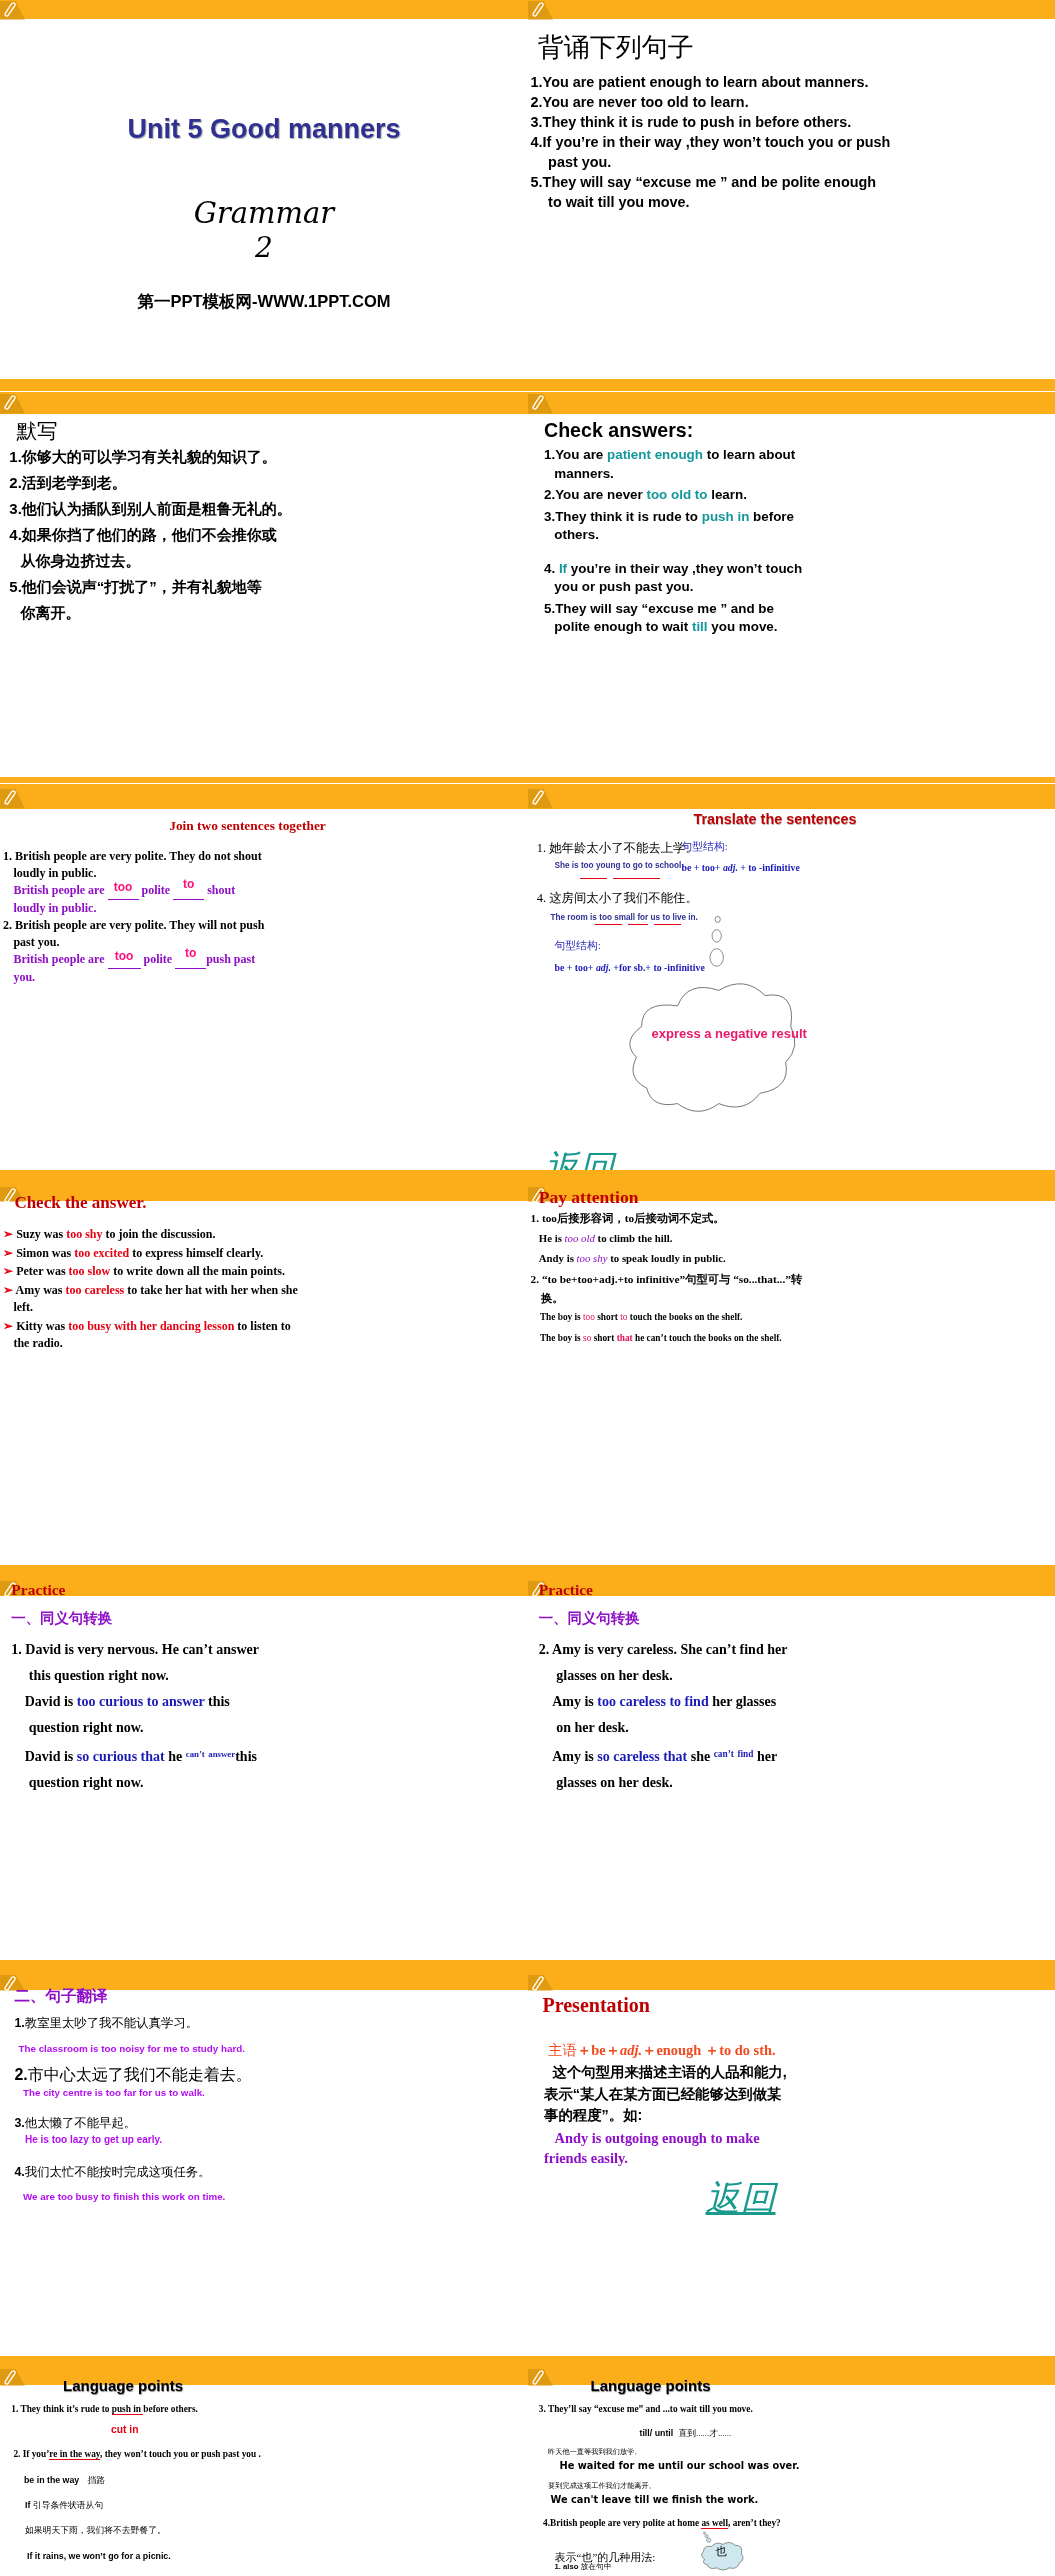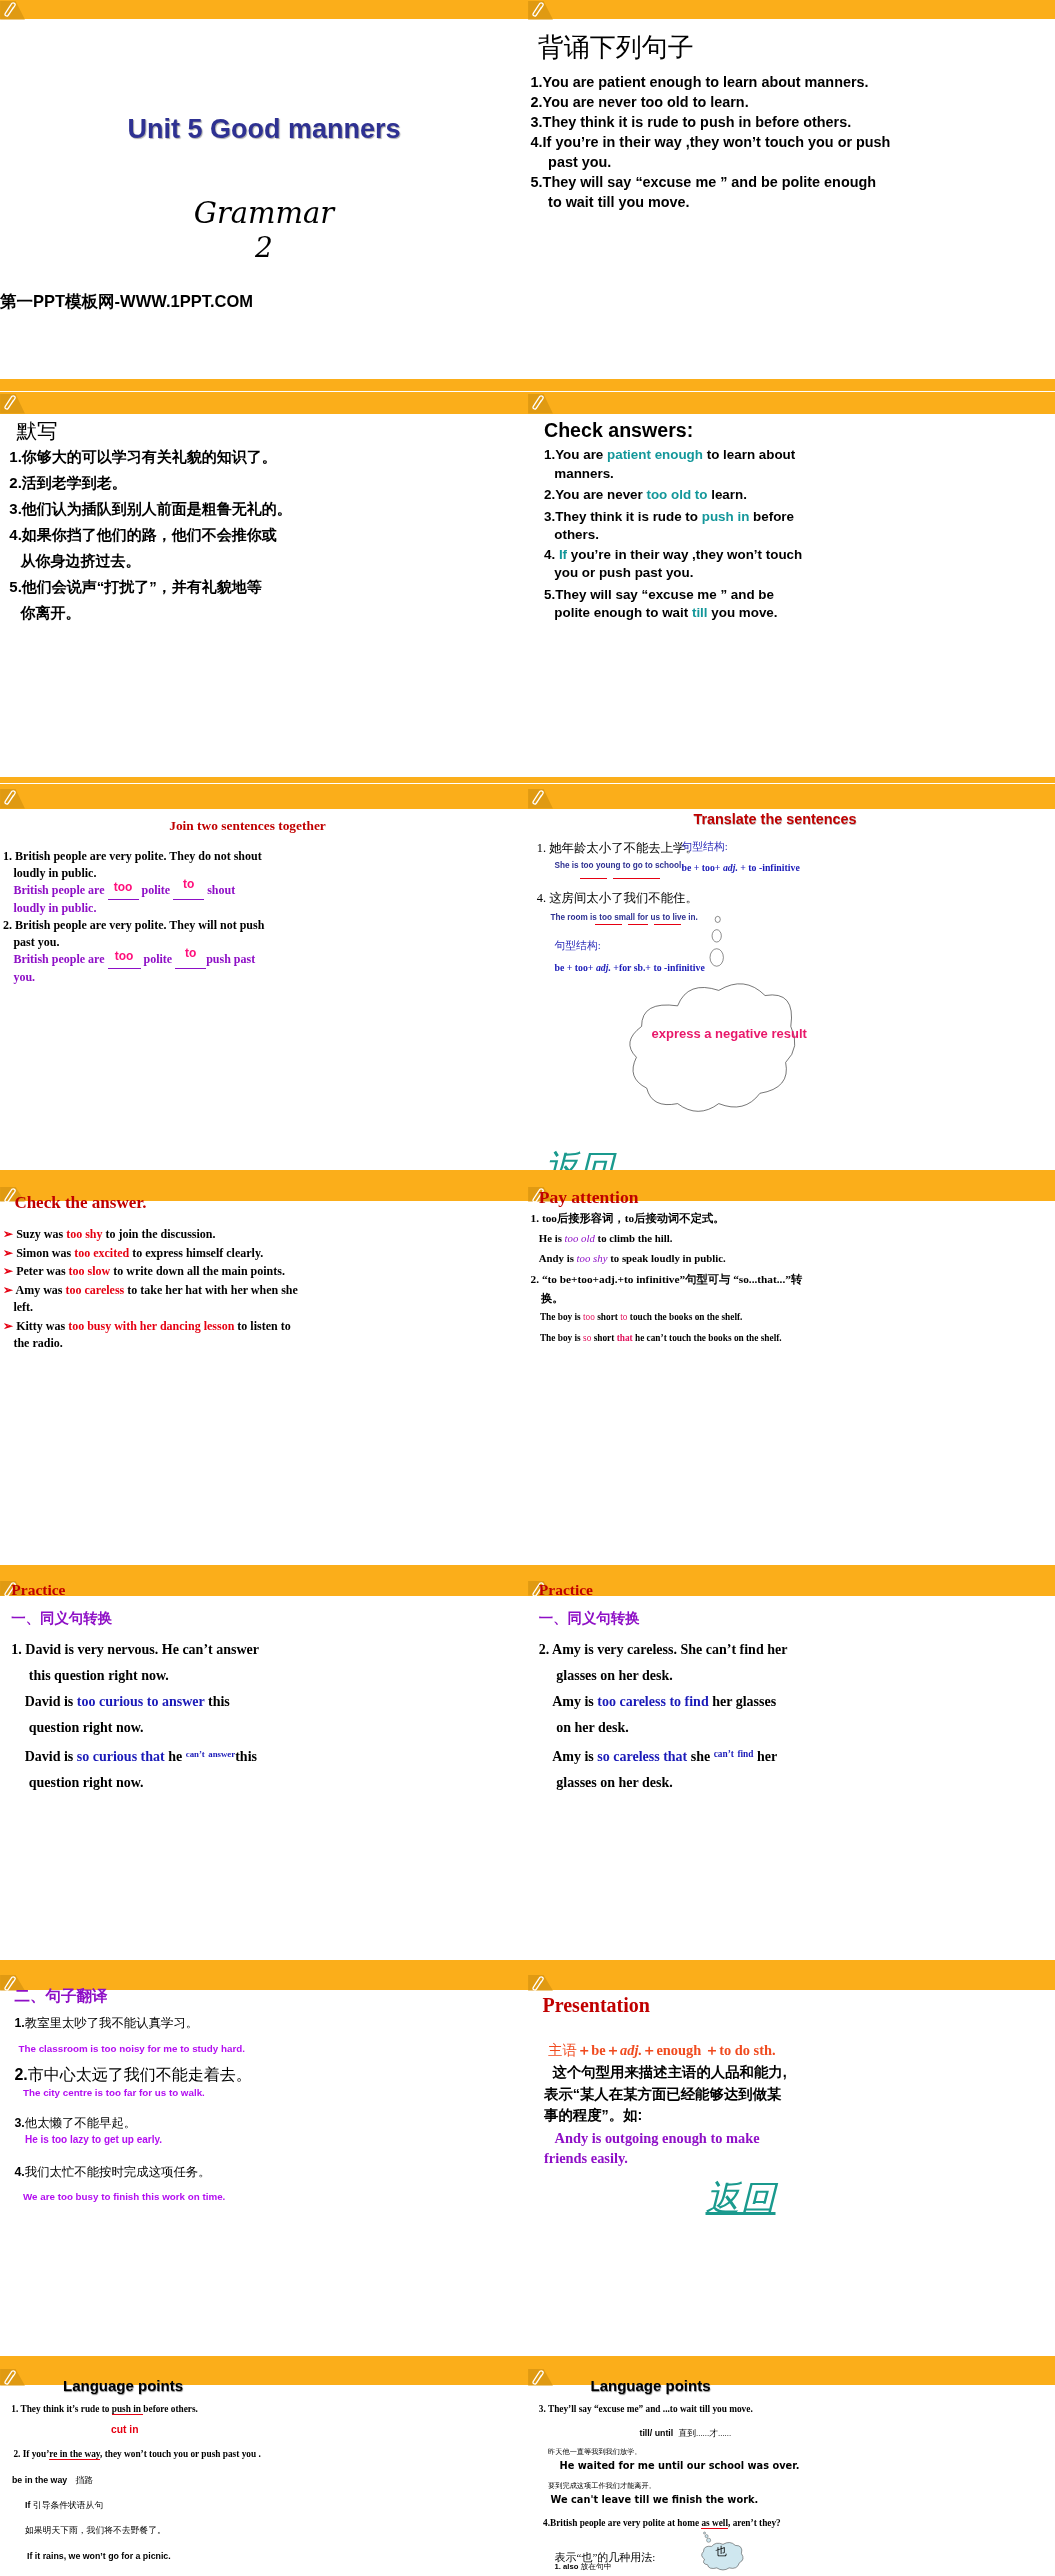--- a/index.html
+++ b/index.html
@@ -37,21 +37,21 @@
   <div class="slide" style="height:392px">
     <div class="bar bar-top" style="height:18.5px"></div>
     <div class="clip" style="top:1px"><svg viewBox="0 0 48 40">
           <polygon points="0,0 30,0 48,36 0,36" fill="#e09a12"></polygon>
           <path d="M14 30 L28 10 Q31 6 27 4 Q23 3 21 7 L10 24 Q8 28 12 29 Q15 30 17 26 L26 12" stroke="#fff" stroke-width="2.5" fill="none"></path>
         </svg></div>
     <div class="bar" style="top:379px;height:12.4px"></div>
     <div class="abs b" style="left:0;width:528px;top:114px;text-align:center;font-size:27px;color:#2e3192;text-shadow:1px 1px 1px #aaa">Unit 5 Good manners</div>
     <div class="abs i" style="left:0;width:528px;top:196px;text-align:center;font-size:29px;font-family:'DejaVu Serif',serif">Grammar</div>
     <div class="abs i" style="left:0;width:528px;top:231px;text-align:center;font-size:28px;font-family:'DejaVu Serif',serif">2</div>
-    <div class="abs b" style="left:0;width:528px;top:291px;font-size:16.5px">第一PPT模板网-WWW.1PPT.COM</div>
+    <div class="abs b" style="left:0;width:528px;top:291px;text-align:center;font-size:16.5px">第一PPT模板网-WWW.1PPT.COM</div>
   </div>
 
   <div class="slide" style="height:392px">
     <div class="bar bar-top" style="height:18.5px"></div>
     <div class="clip" style="top:1px"><svg viewBox="0 0 48 40">
           <polygon points="0,0 30,0 48,36 0,36" fill="#e09a12"></polygon>
           <path d="M14 30 L28 10 Q31 6 27 4 Q23 3 21 7 L10 24 Q8 28 12 29 Q15 30 17 26 L26 12" stroke="#fff" stroke-width="2.5" fill="none"></path>
         </svg></div>
     <div class="bar" style="top:379px;height:12.4px"></div>
     <div class="abs serif" style="left:10.3px;top:30px;font-size:26px">背诵下列句子</div>
@@ -93,21 +93,21 @@
           <path d="M14 30 L28 10 Q31 6 27 4 Q23 3 21 7 L10 24 Q8 28 12 29 Q15 30 17 26 L26 12" stroke="#fff" stroke-width="2.5" fill="none"></path>
         </svg></div>
     <div class="bar" style="top:385px;height:6.2px"></div>
     <div class="abs b" style="left:16.5px;top:27px;font-size:19.6px">Check answers:</div>
     <div class="abs b" style="left:16.5px;top:54px;font-size:13.4px;line-height:18.5px">
       <span class="line"><span>1.You are </span><span class="teal ul">patient enough </span><span>to learn about</span></span>
       <span class="line" style="padding-left:10.3px">manners.</span>
       <span class="line" style="margin-top:3.1px"><span>2.You are never </span><span class="teal ul">too old to </span><span>learn.</span></span>
       <span class="line" style="margin-top:3.1px"><span>3.They think it is rude to </span><span class="teal ul">push in </span><span>before</span></span>
       <span class="line" style="padding-left:10.3px">others.</span>
-      <span class="line" style="margin-top:1px"><span>4. </span><span class="teal ul">If </span><span>you’re in their way ,they won’t touch</span></span>
+      <span class="line" style="margin-top:15px"><span>4. </span><span class="teal ul">If </span><span>you’re in their way ,they won’t touch</span></span>
       <span class="line" style="padding-left:10.3px">you or push past you.</span>
       <span class="line" style="margin-top:3.1px"> 5.They will say “excuse me ” and be</span>
       <span class="line" style="padding-left:10.3px"><span>polite enough to wait </span><span class="teal ul">till </span><span>you move.</span></span>
     </div>
   </div>
 </div>
 
 <div class="row" style="height:386px">
   <div class="slide" style="height:386px">
     <div class="bar bar-top" style="height:25px"></div>
@@ -269,21 +269,21 @@
     <div class="bar" style="top:5.2px;height:29px"></div>
     <div class="clip" style="top:17.5px"><svg viewBox="0 0 48 40">
           <polygon points="0,0 30,0 48,32 0,32" fill="#e09a12"></polygon>
           <path d="M14 30 L28 10 Q31 6 27 4 Q23 3 21 7 L10 24 Q8 28 12 29 Q15 30 17 26 L26 12" stroke="#fff" stroke-width="2.5" fill="none"></path>
         </svg></div>
 
     <div class="abs b" style="left:63px;top:26px;font-size:15px;text-shadow:0.5px 0.5px 1px #888">Language points</div>
     <div class="abs serif b" style="left:11.3px;top:53px;font-size:9.3px"><span>1. They think it’s rude to </span><span style="border-bottom:1px solid #e60012">push in </span><span>before others.</span></div>
     <div class="abs b bred" style="left:111px;top:73px;font-size:10.3px">cut in</div>
     <div class="abs serif b" style="left:13.4px;top:98px;font-size:9.3px"><span>2. If you’</span><span style="border-bottom:1px solid #e60012">re in the way</span><span>, they won’t touch you or push past you .</span></div>
-    <div class="abs b" style="left:12px;top:124px;font-size:8.8px"><span>be in the way</span><span class="serif" style="font-weight:normal;margin-left:8.2px">挡路</span></div>
+    <div class="abs b" style="left:24px;top:124px;font-size:8.8px"><span>be in the way</span><span class="serif" style="font-weight:normal;margin-left:8.2px">挡路</span></div>
     <div class="abs" style="left:25px;top:149px;font-size:8.8px"><span class="b">If</span> <span class="serif">引导条件状语从句</span></div>
     <div class="abs serif" style="left:25px;top:174px;font-size:8.8px">如果明天下雨，我们将不去野餐了。</div>
     <div class="abs b" style="left:27px;top:200px;font-size:8.8px">If it rains, we won’t go for a picnic.</div>
     <a class="abs back" style="left:174px;top:222px">返回</a>
   </div>
   <div class="slide" style="height:402px">
     <div class="bar" style="top:5.2px;height:29px"></div>
     <div class="clip" style="top:17.5px"><svg viewBox="0 0 48 40">
           <polygon points="0,0 30,0 48,32 0,32" fill="#e09a12"></polygon>
           <path d="M14 30 L28 10 Q31 6 27 4 Q23 3 21 7 L10 24 Q8 28 12 29 Q15 30 17 26 L26 12" stroke="#fff" stroke-width="2.5" fill="none"></path>

